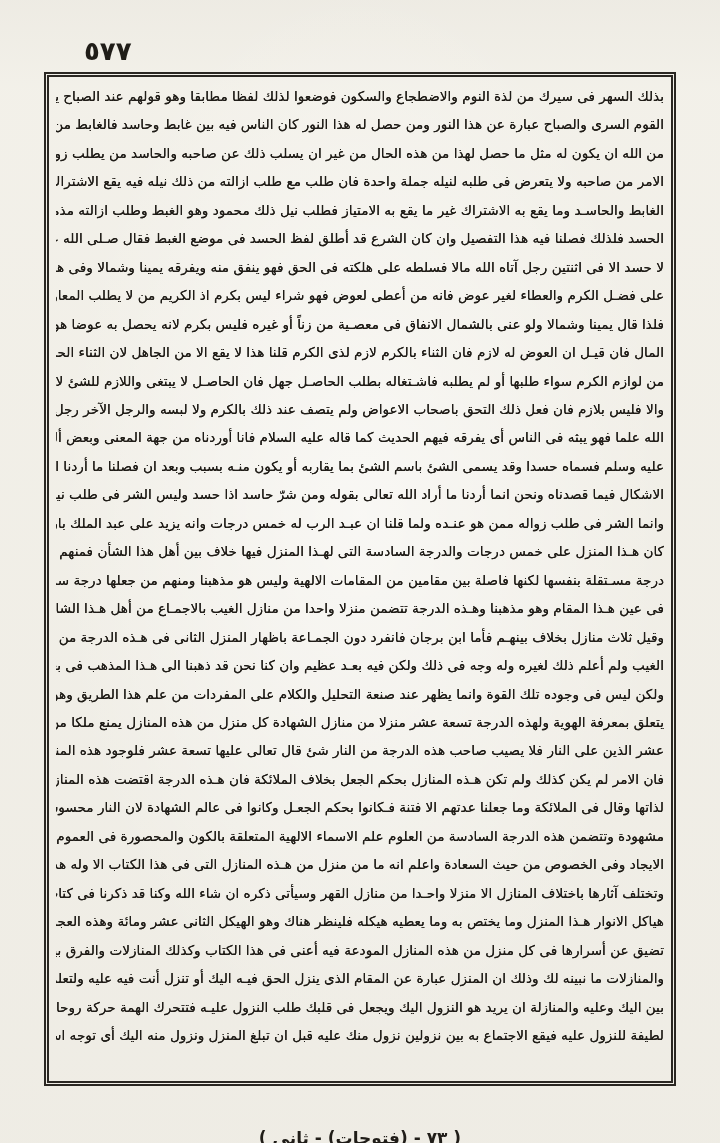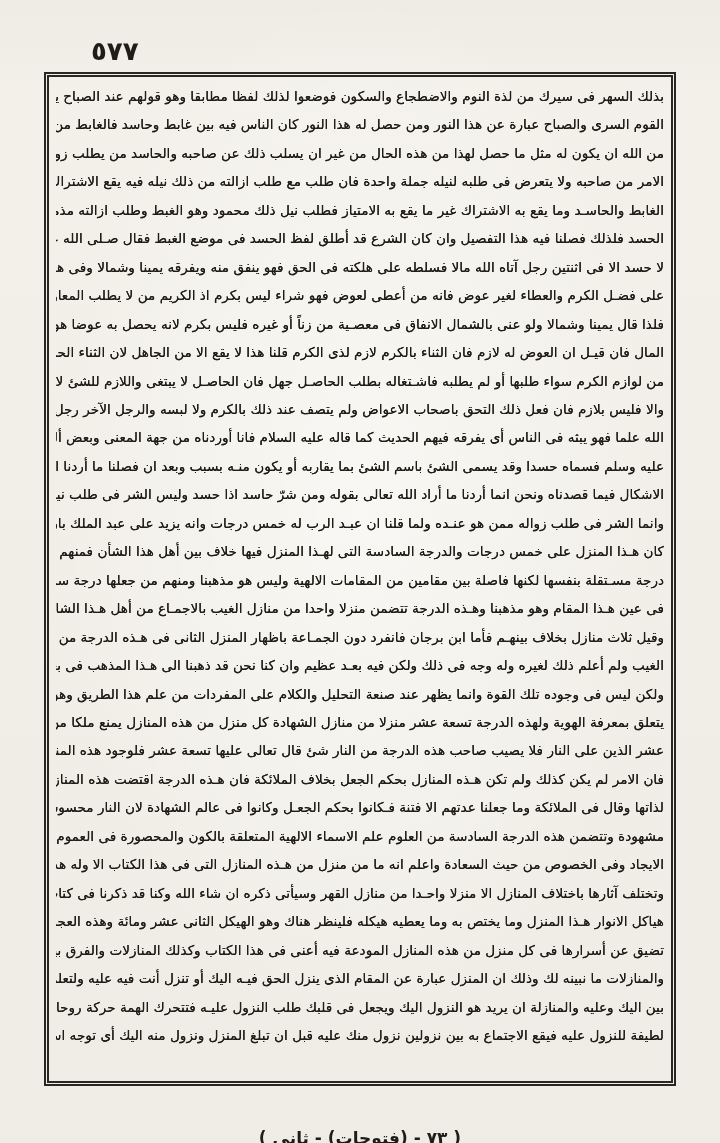--- a/index.html
+++ b/index.html
@@ -11,21 +11,21 @@
   html,body{margin:0;padding:0;}
   body{
     width:720px;height:1143px;position:relative;overflow:hidden;
     background:var(--paper);
     background-image:radial-gradient(ellipse at 50% 45%, rgba(255,255,255,.55) 0%, rgba(0,0,0,0) 60%),
                      linear-gradient(180deg, rgba(120,110,90,.06), rgba(120,110,90,.02) 8%, rgba(120,110,90,.05));
     font-family:"DejaVu Sans", sans-serif;
     color:var(--ink);
   }
   .page-number{
-    position:absolute;top:36px;left:91px;
+    position:absolute;top:36px;left:84px;
     font-size:26px;font-weight:bold;direction:rtl;
     letter-spacing:1px;
     color:var(--ink);
   }
   .frame{
     position:absolute;left:44px;top:72px;width:632px;height:1014px;
     border:5px double var(--frame);
     padding:5px 7px 0 7px;
   }
   .text-block{

